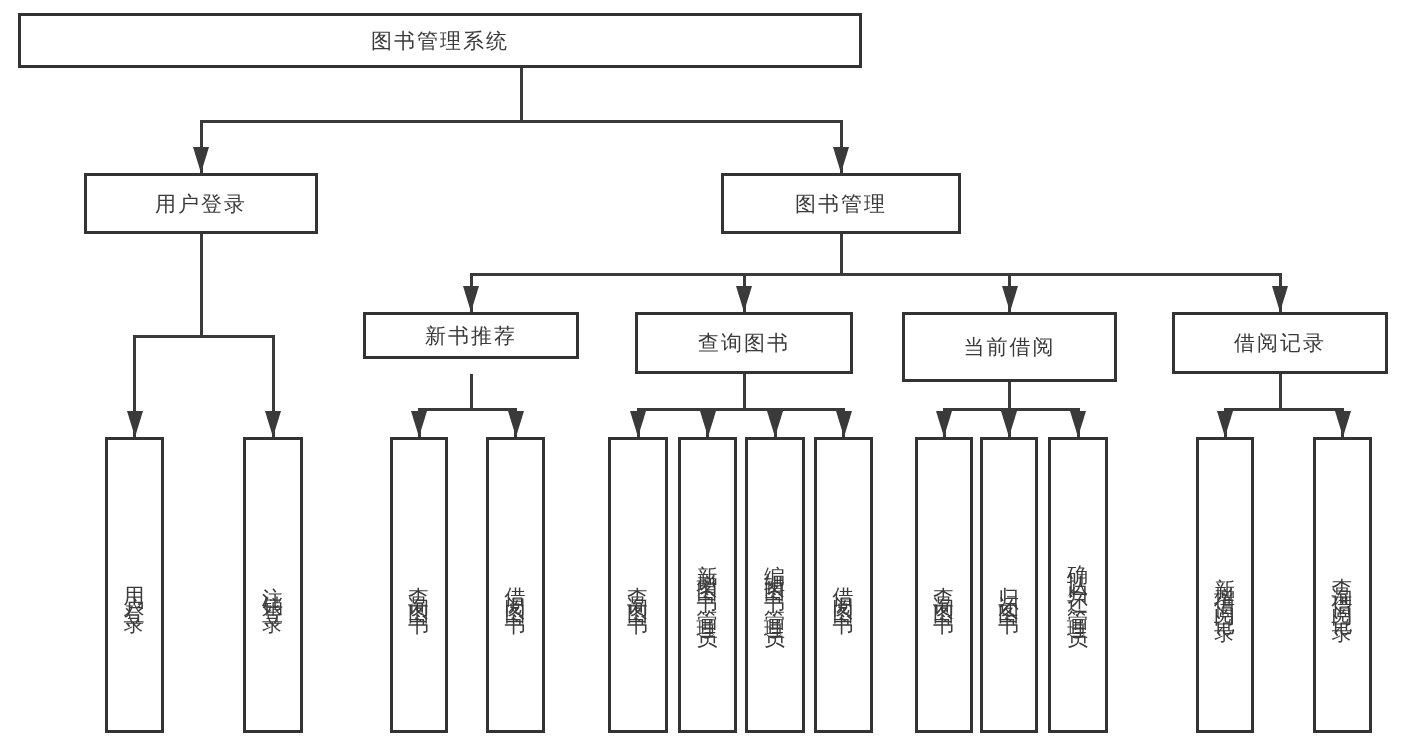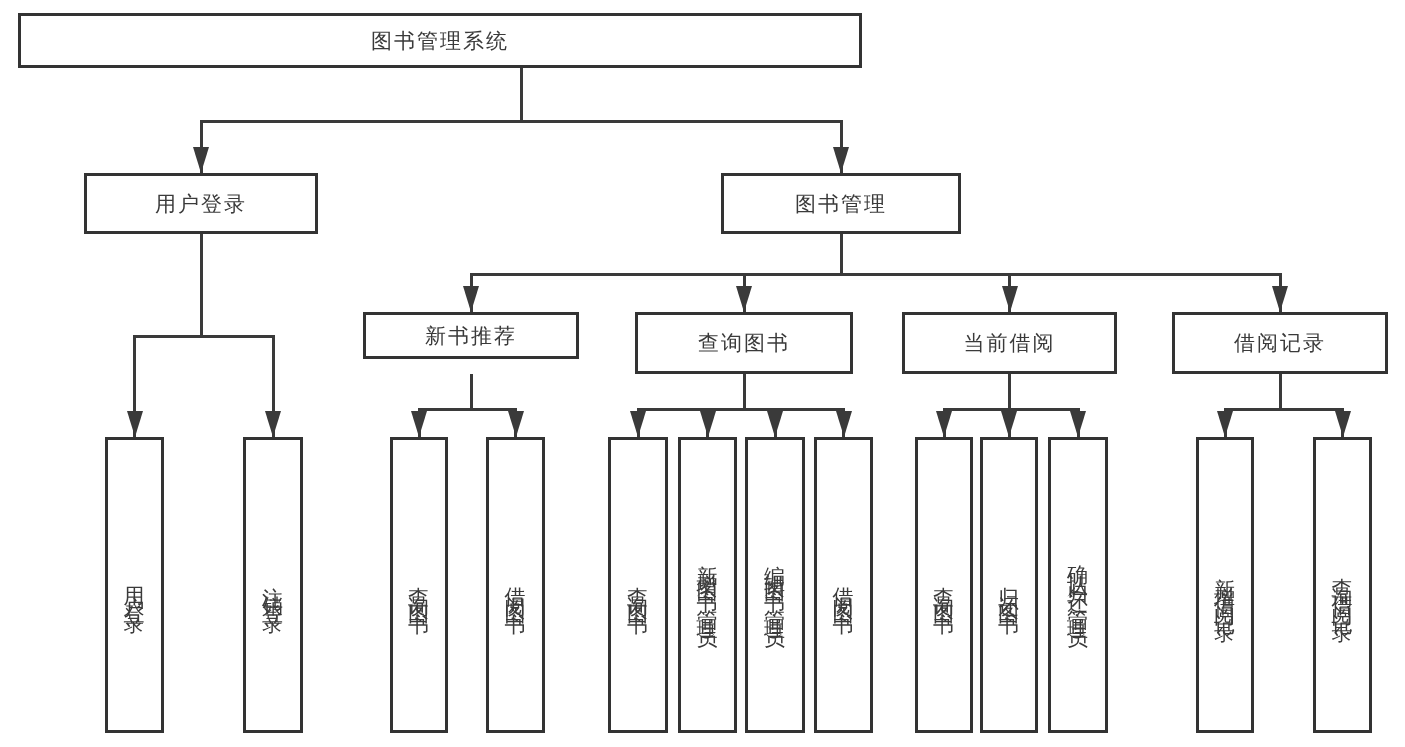--- a/index.html
+++ b/index.html
@@ -76,21 +76,21 @@
   <div class="vline" style="left:742.5px;top:273px;height:39px;"></div>
   <div class="vline" style="left:1008px;top:273px;height:39px;"></div>
   <div class="vline" style="left:1278.5px;top:273px;height:39px;"></div>
   <div class="arrow" style="left:463px;top:286px;"></div>
   <div class="arrow" style="left:736px;top:286px;"></div>
   <div class="arrow" style="left:1001.5px;top:286px;"></div>
   <div class="arrow" style="left:1272px;top:286px;"></div>
 
   <div class="node" style="left:363px;top:312px;width:216px;height:47px;">新书推荐</div>
   <div class="node" style="left:635px;top:312px;width:218px;height:62px;">查询图书</div>
-  <div class="node" style="left:902px;top:312px;width:215px;height:62px;">当前借阅</div>
+  <div class="node" style="left:902px;top:312px;width:215px;height:70px;">当前借阅</div>
   <div class="node" style="left:1172px;top:312px;width:216px;height:62px;font-family:Liberation Mono, monospace;">借阅记录</div>
 
   <div class="vline" style="left:469.5px;top:374px;height:34px;"></div>
   <div class="vline" style="left:742.5px;top:374px;height:34px;"></div>
   <div class="vline" style="left:1008px;top:374px;height:34px;"></div>
   <div class="vline" style="left:1278.5px;top:374px;height:34px;"></div>
 
   <div class="hline" style="left:417.5px;top:408px;width:99.5px;"></div>
   <div class="hline" style="left:636.5px;top:408px;width:208.5px;"></div>
   <div class="hline" style="left:942.5px;top:408px;width:137px;"></div>

